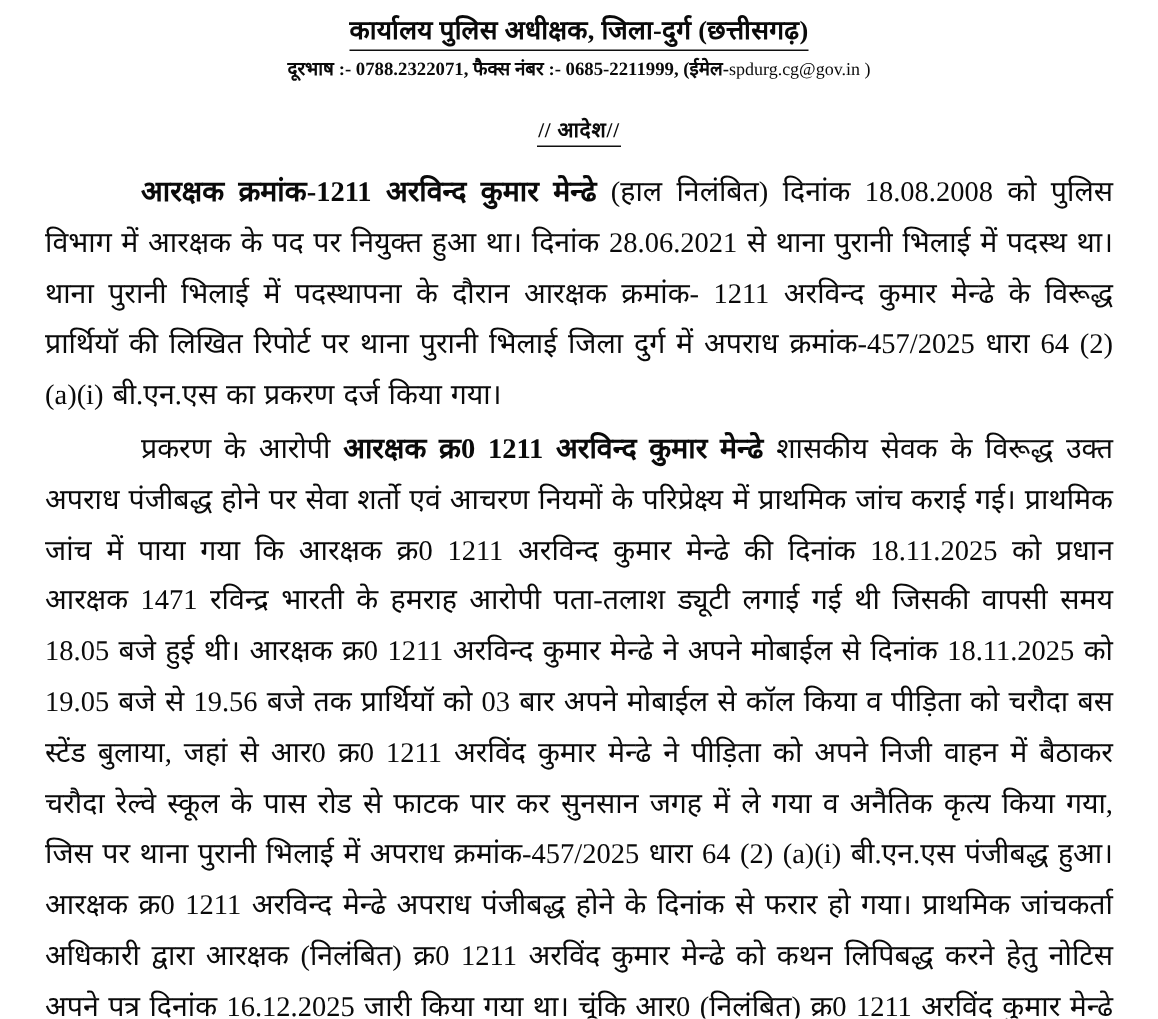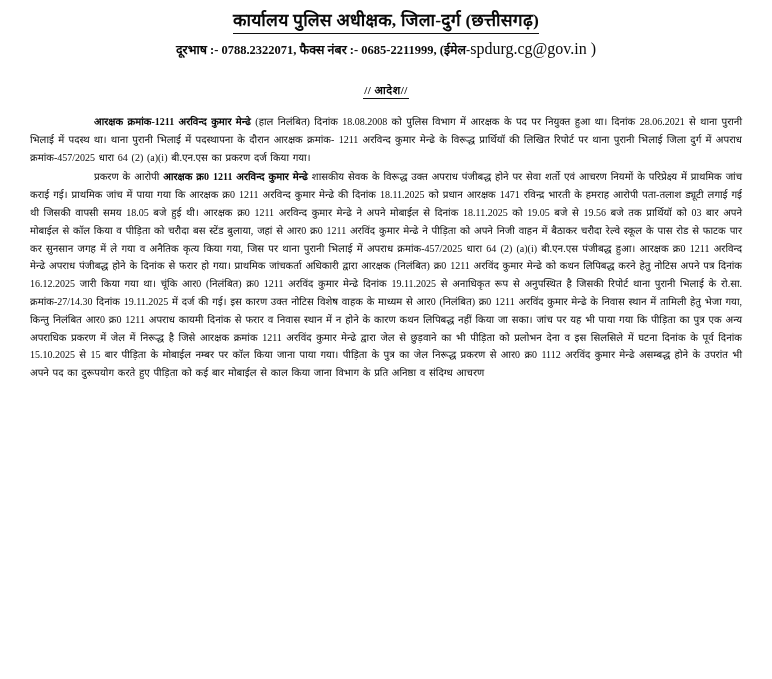--- a/index.html
+++ b/index.html
@@ -40,47 +40,47 @@
     white-space: nowrap;
   }
   .contact-line {
     margin-top: 5px;
     font-size: 12.5px;
     font-weight: 600;
     line-height: 1.2;
     white-space: nowrap;
   }
   .contact-line .email {
-    font-size: 16px;
+    font-size: 12px;
     font-weight: 500;
     font-family: "Liberation Serif", "DejaVu Serif", serif;
   }
 
   
   .order-heading-wrap {
     text-align: center;
     margin-top: 22px;
     margin-bottom: 4px;
   }
   .order-heading {
     display: inline-block;
-    font-size: 11px;
+    font-size: 14px;
     font-weight: 700;
     border-bottom: 1.3px solid #101010;
     padding: 0 1px 1px 1px;
     letter-spacing: 0.5px;
   }
 
   
   .body-text {
     margin-top: 14px;
   }
   p.para {
     margin: 0 0 2px 0;
-    font-size: 10px;
+    font-size: 19px;
     line-height: 1.78;
     text-align: justify;
     text-justify: inter-word;
     text-indent: 64px;
     word-spacing: 1.2px;
   }
   p.para.cont {
     text-indent: 64px;
   }
   .b {

